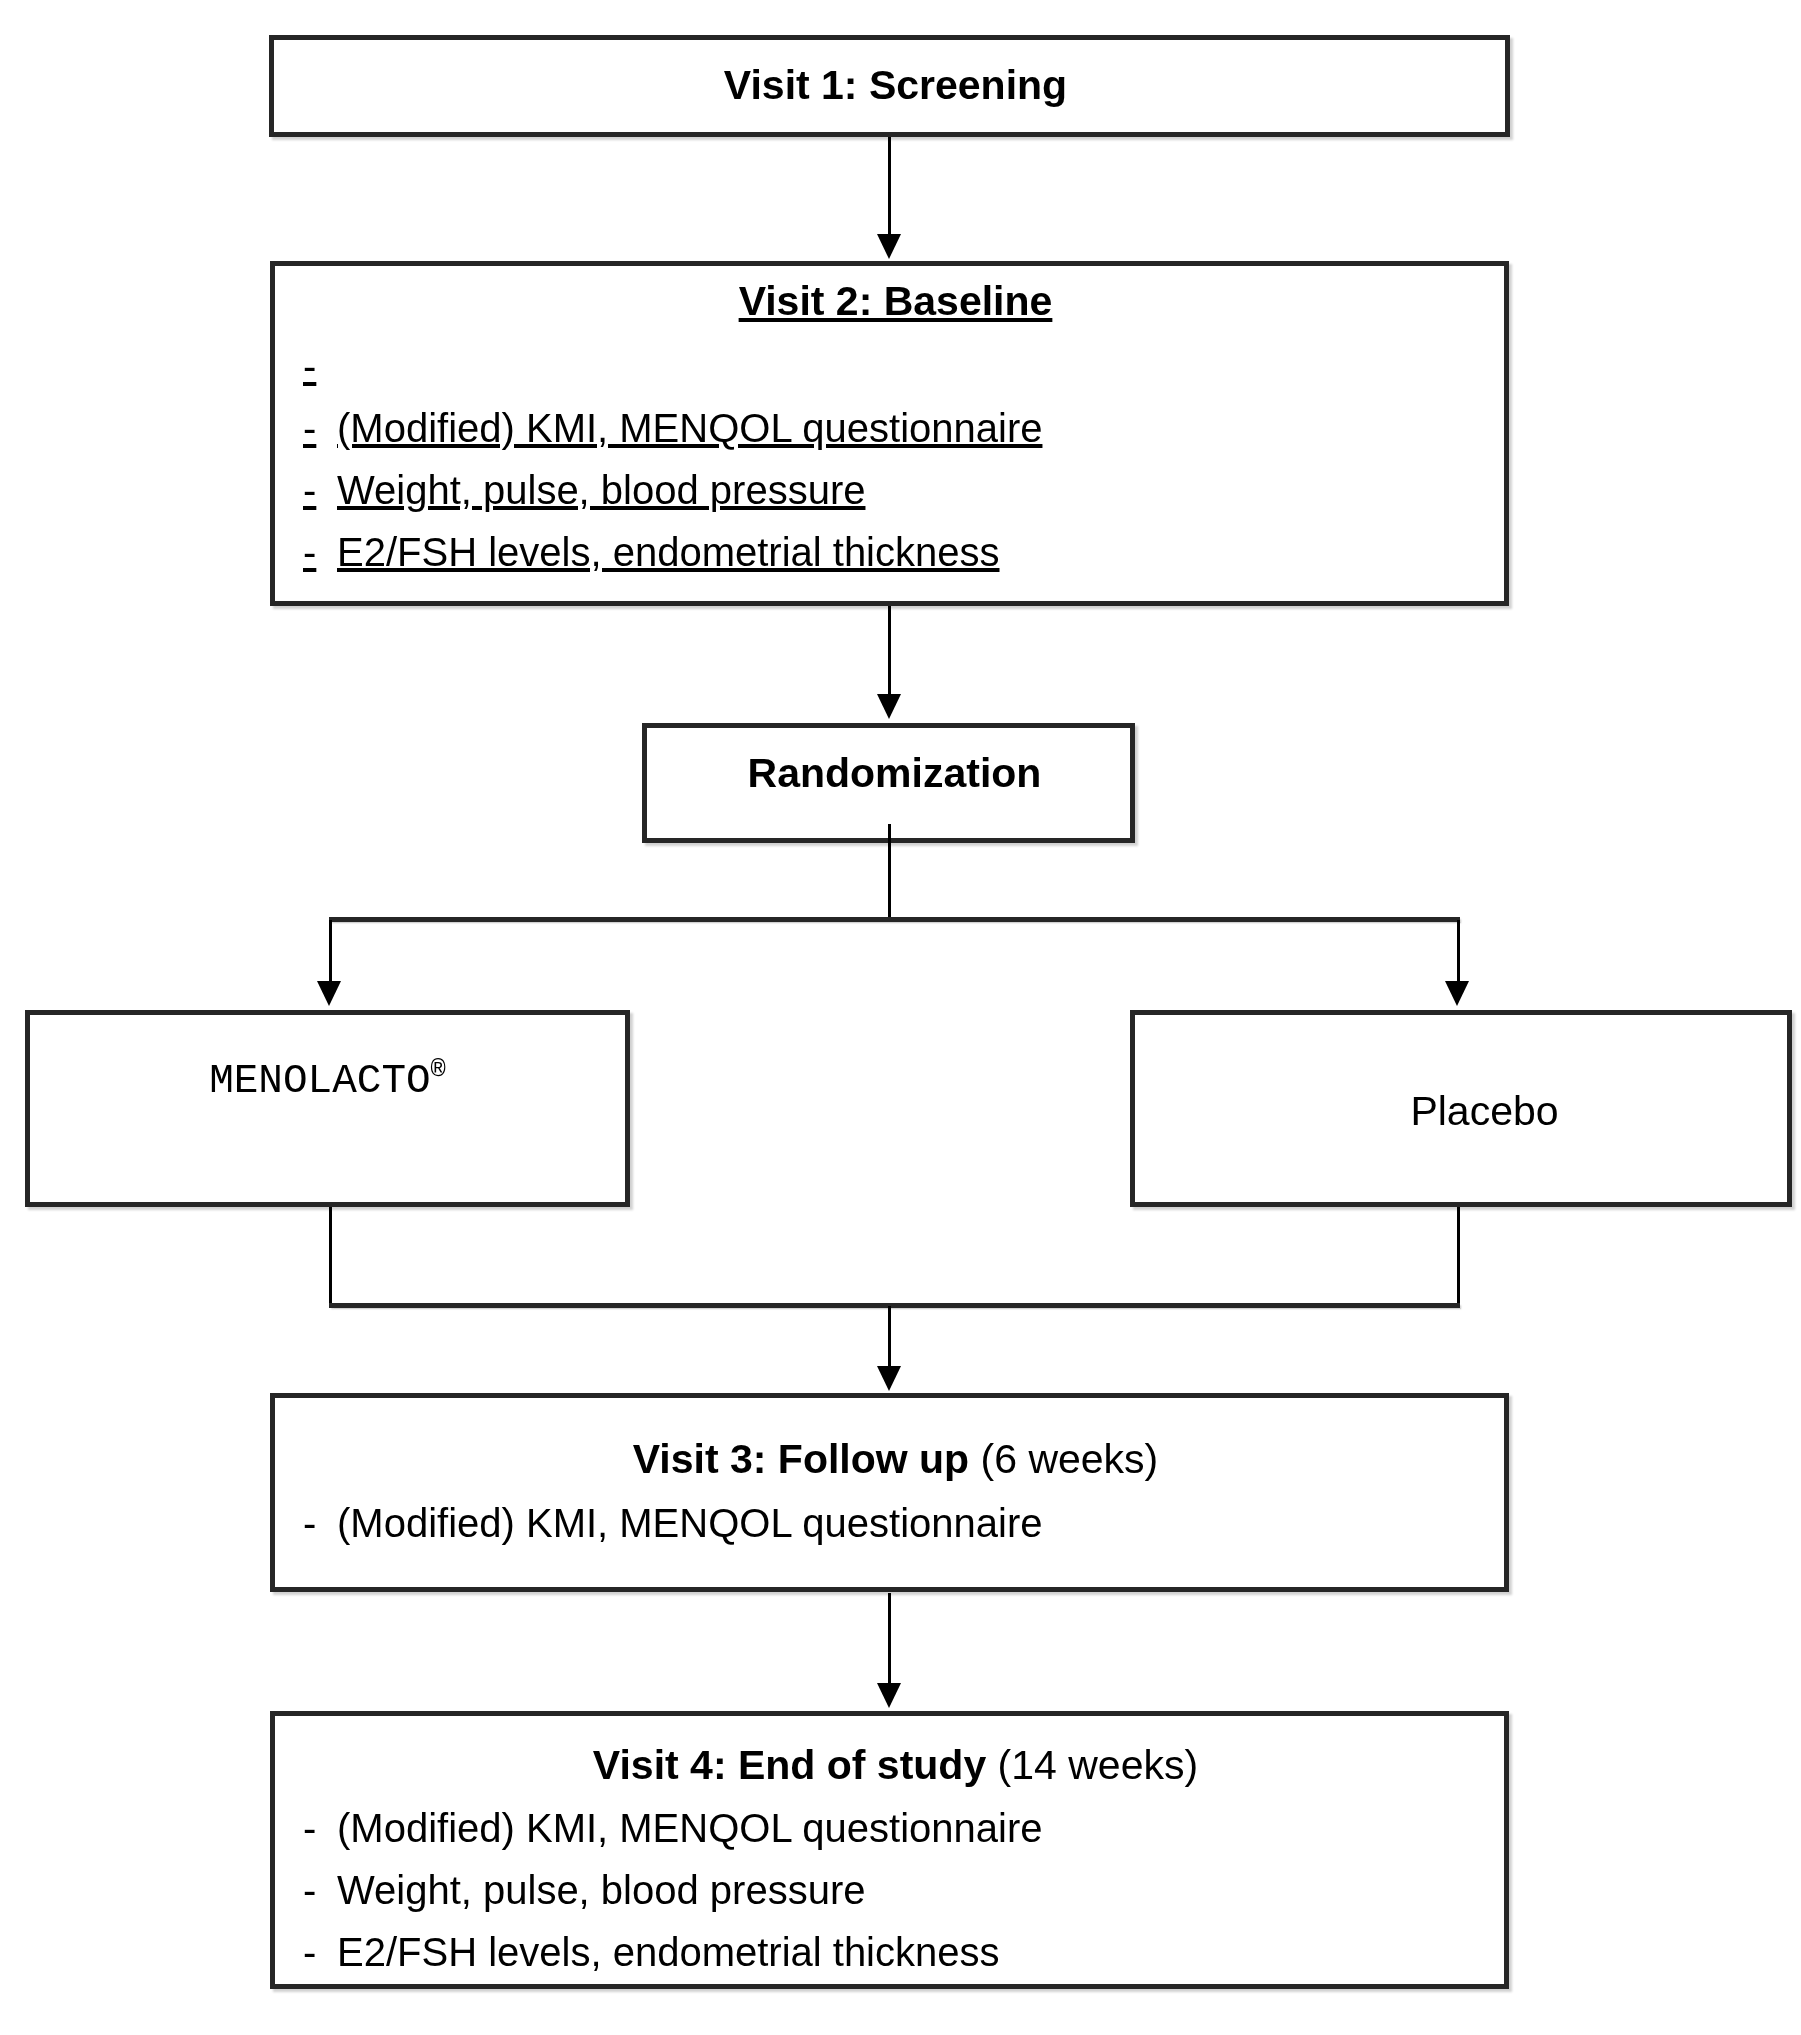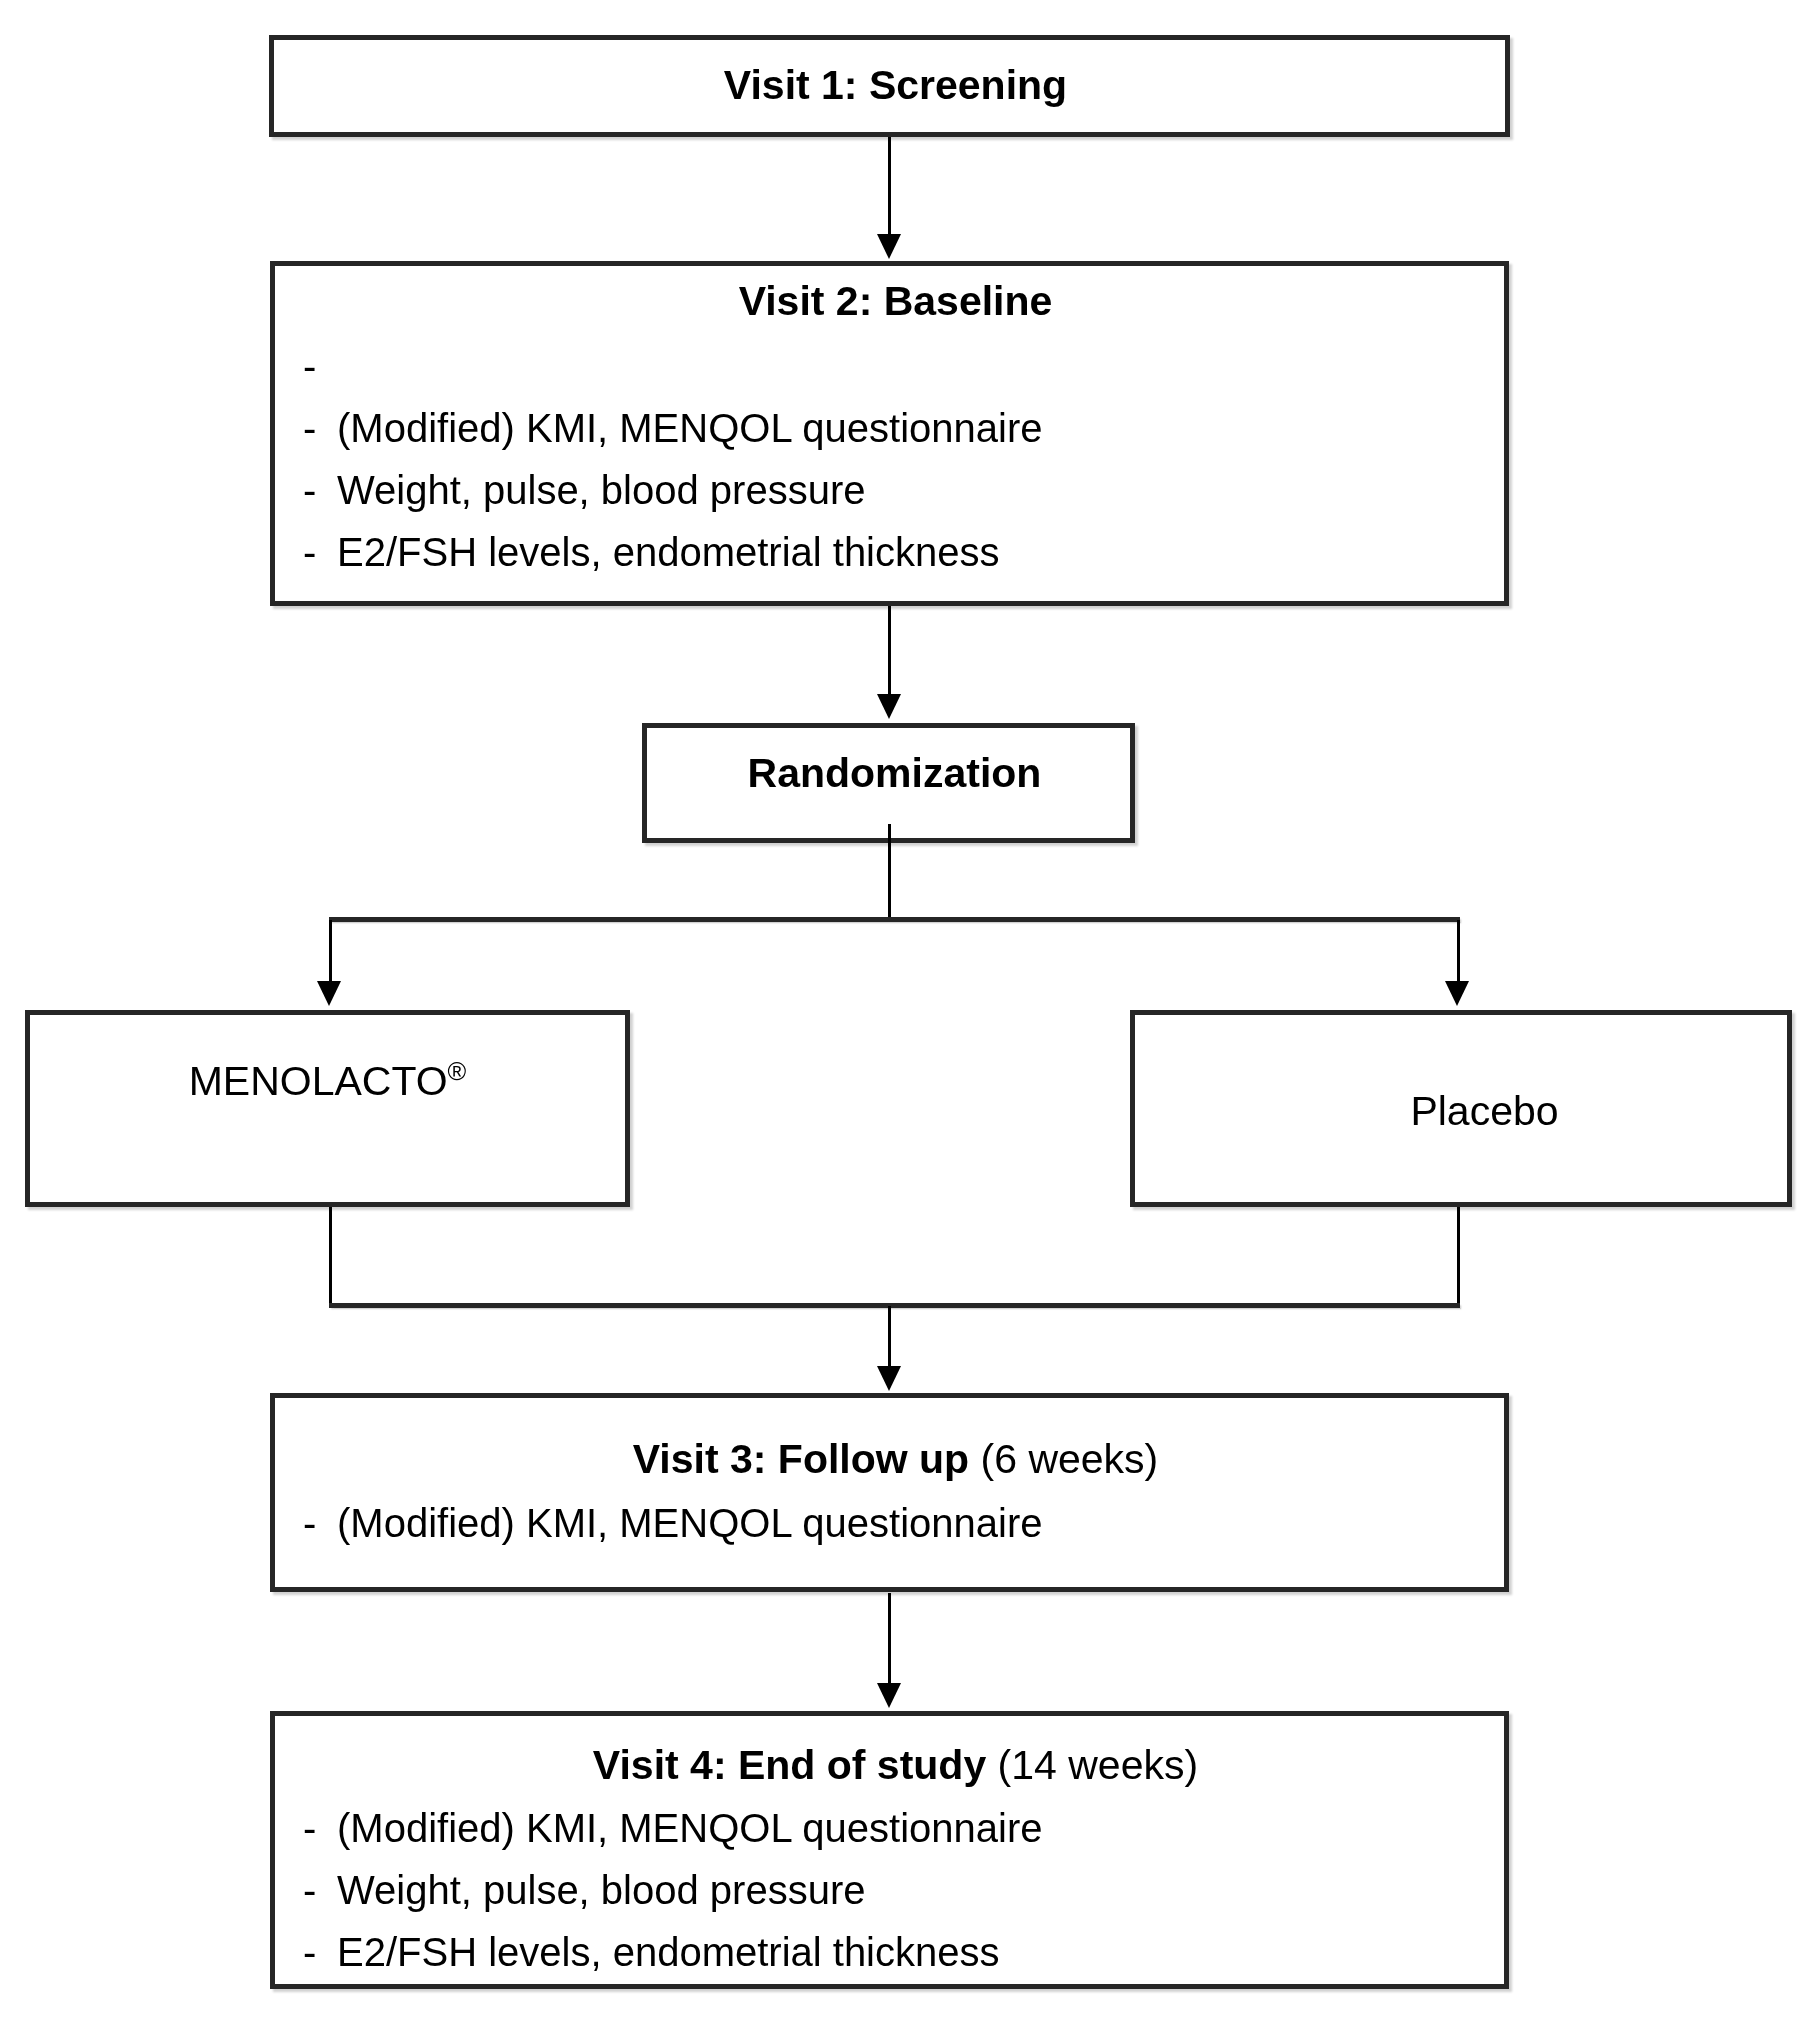--- a/index.html
+++ b/index.html
@@ -69,20 +69,21 @@
   }
   #box-visit1 .node-title {
     font-size: 41px;
     line-height: 91px;
   }
 
   
   #box-visit2 {
     left: 270px; top: 261px; width: 1239px; height: 345px;
     padding: 9px 0 0 0;
+    text-decoration: underline;
   }
   #box-visit2 .node-title {
     font-size: 41px;
     line-height: 52px;
   }
   #box-visit2 .bullet-list {
     margin-top: 7.5px;
     padding-left: 28px;
     font-size: 40px;
     line-height: 62px;
@@ -92,21 +93,21 @@
   #box-random {
     left: 642px; top: 723px; width: 493px; height: 120px;
   }
   #box-random .node-title {
     font-size: 41px;
     line-height: 90px;
   }
 
   
   #box-arm-active {
-    left: 25px; top: 1010px; width: 605px; height: 197px;
+    left: 25px; top: 1010px; width: 605px; height: 197px; font-family: Liberation Mono, monospace;
   }
   #box-arm-active .arm-inner {
     padding-top: 36px;
     font-size: 41px;
     line-height: 60px;
   }
   #box-arm-placebo {
     left: 1130px; top: 1010px; width: 662px; height: 197px;
   }
   #box-arm-placebo .arm-inner {

